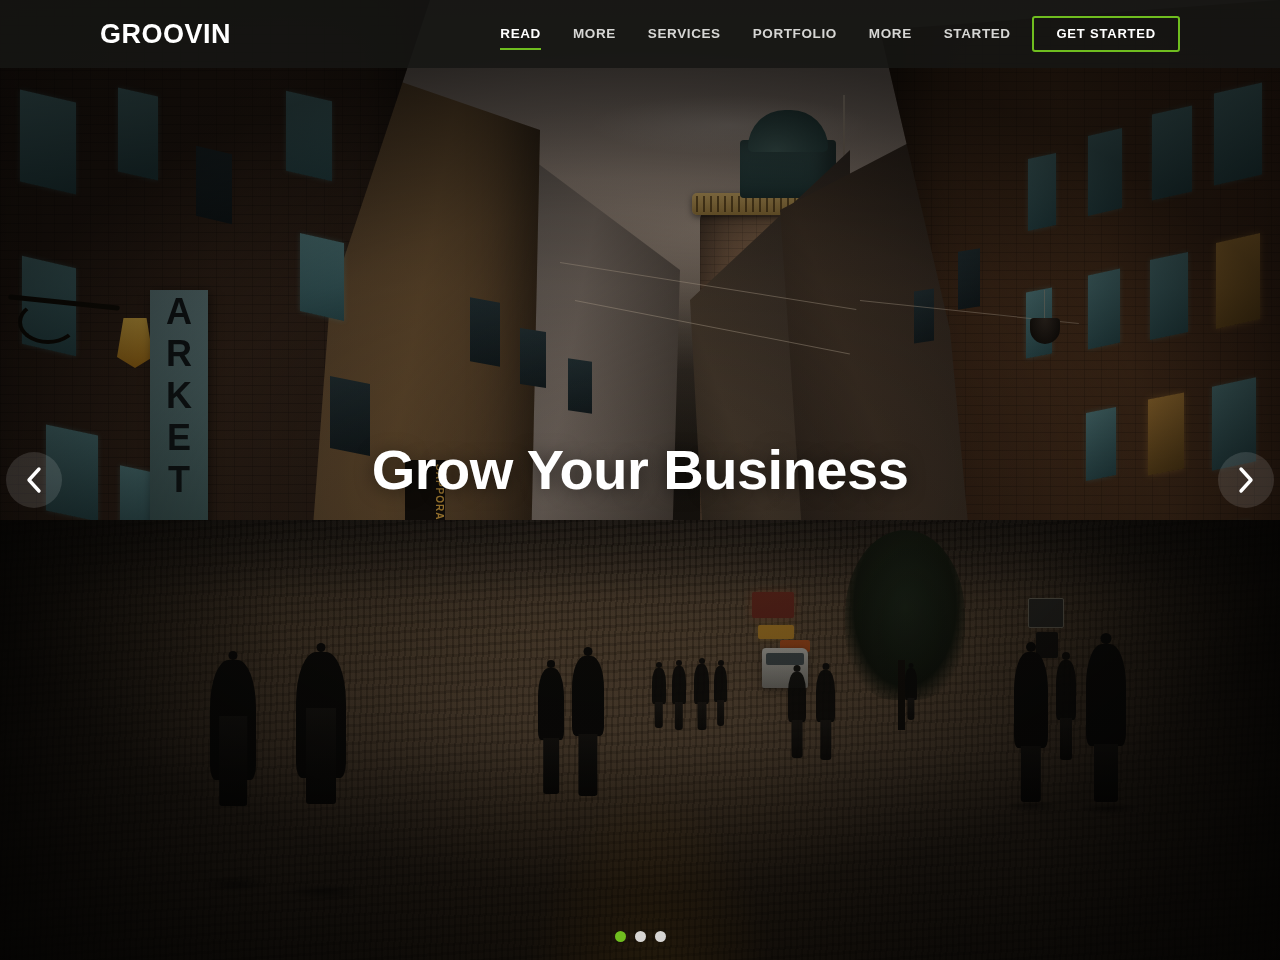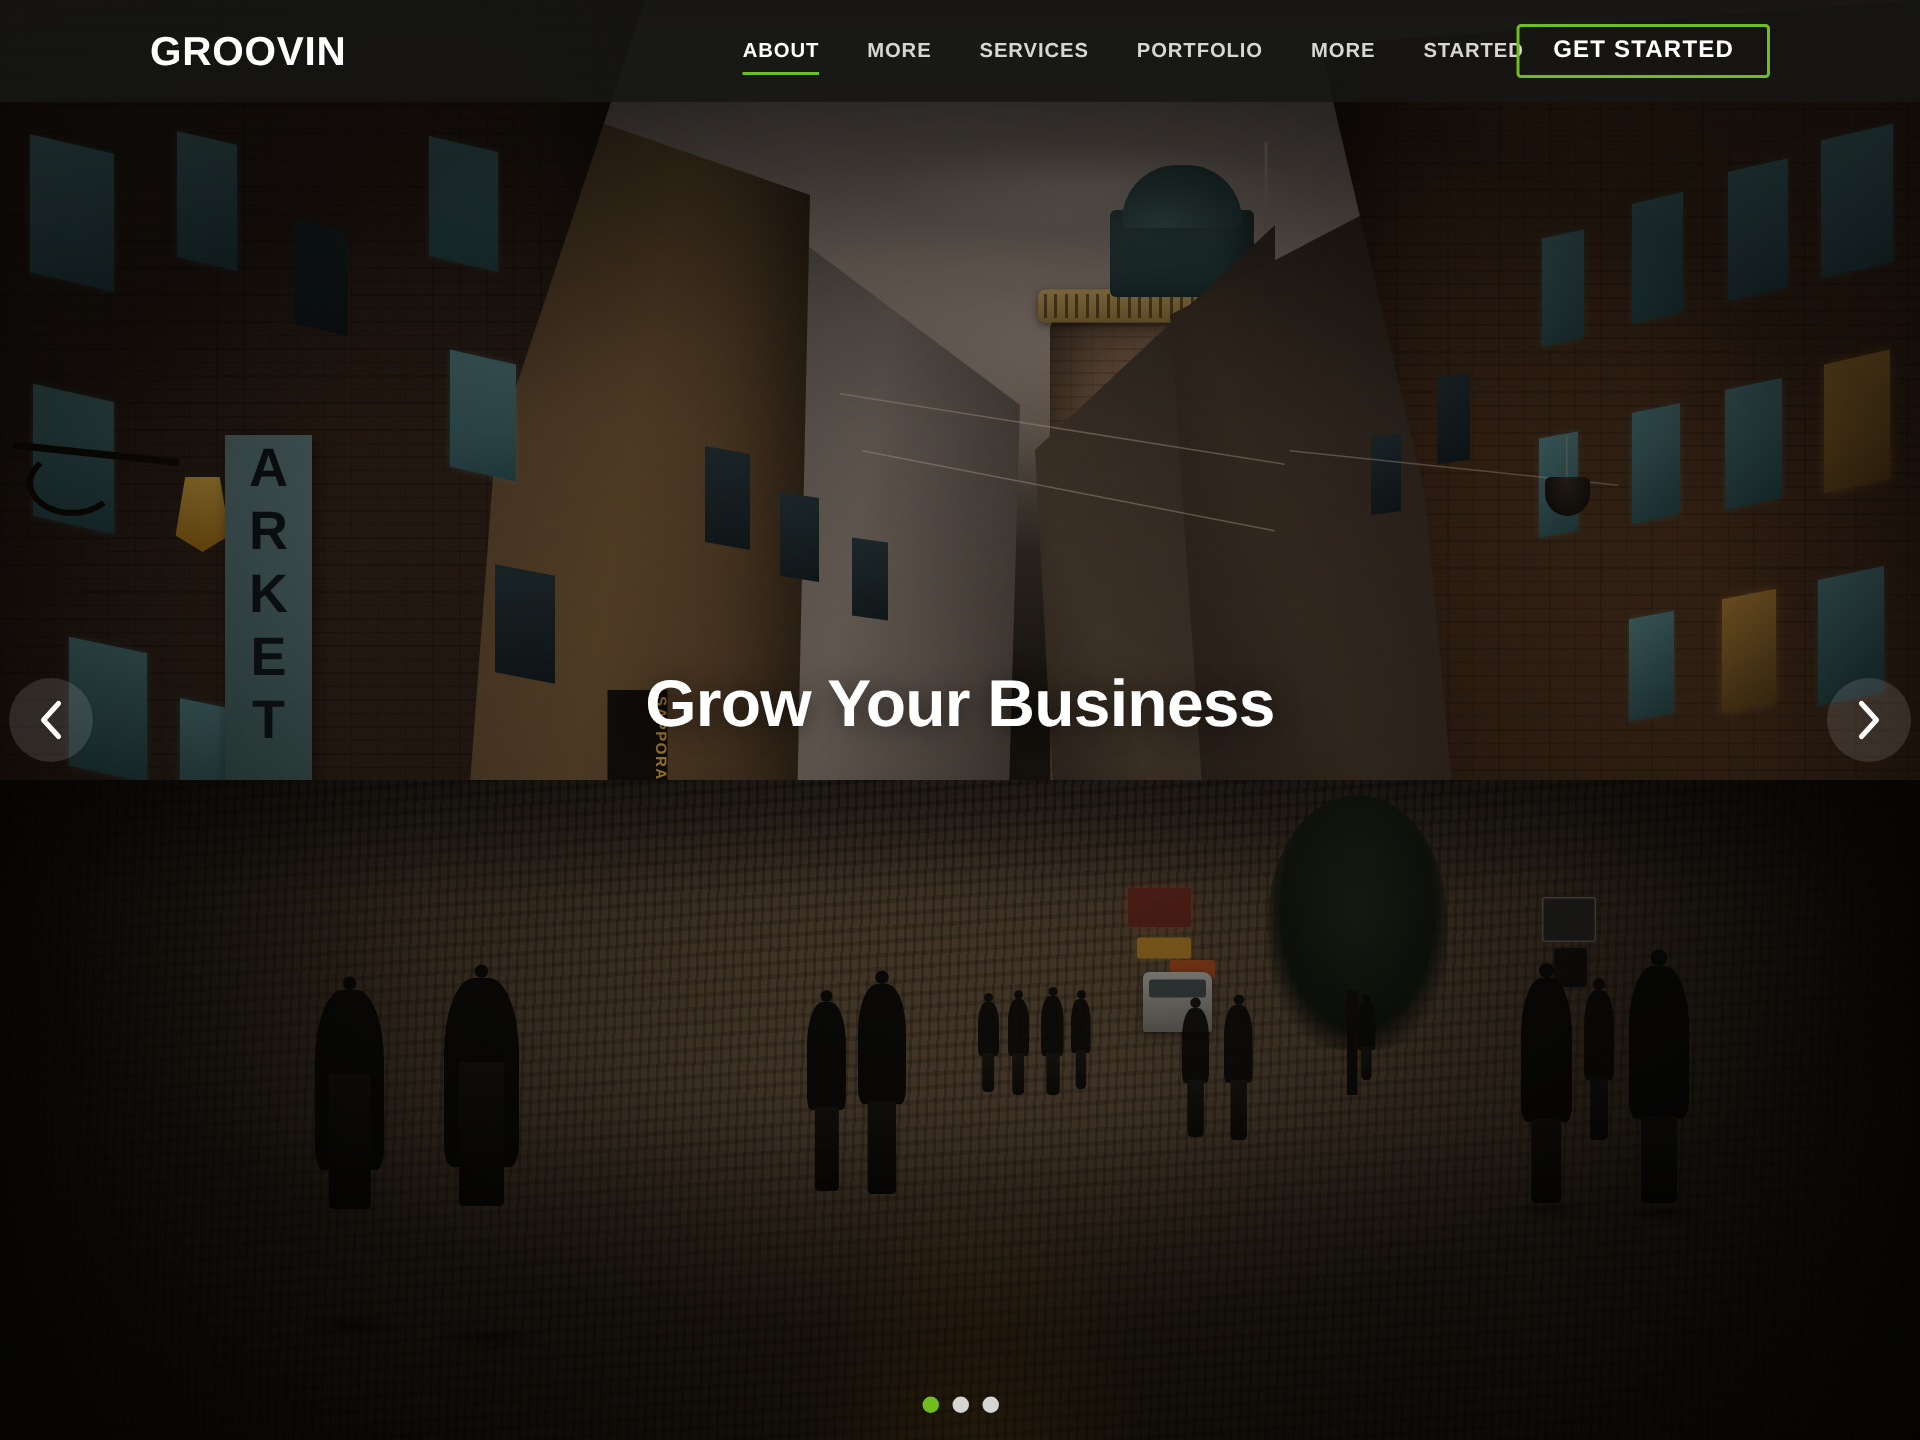--- a/index.html
+++ b/index.html
@@ -241,33 +241,33 @@
     padding:0 16px; line-height:40px; position:relative; white-space:nowrap;
   }
   .nav a.active{ color:#ffffff; }
   .nav a.active:after{
     content:""; position:absolute; left:16px; right:16px; bottom:4px; height:2px; background:#6fbd1f;
   }
   .caret{ display:inline-block; margin-left:6px; vertical-align:middle; }
   .cta{
     position:absolute; right:100px; top:16px;
     border:2px solid #6fbd1f; color:#fff; background:transparent;
-    font-size:16px; font-weight:700; letter-spacing:.8px;
+    font-size:13px; font-weight:700; letter-spacing:.8px;
     padding:0 22px; height:36px; line-height:32px; border-radius:3px; cursor:pointer;
     font-family:"Liberation Sans", sans-serif;
   }
 
   
   .hero-content{
     position:absolute; left:0; top:68px; width:1280px; height:892px; z-index:30;
     display:flex; flex-direction:column; align-items:center; justify-content:center;
     padding-bottom:60px;
   }
   .hero-title{
-    color:#fff; font-size:44px; font-weight:700; letter-spacing:-.5px; line-height:1.1;
+    color:#fff; font-size:56px; font-weight:700; letter-spacing:-.5px; line-height:1.1;
     text-shadow:0 2px 18px rgba(0,0,0,.55); text-align:center;
     margin-bottom:28px;
   }
   .hero-text{
     width:790px; text-align:center; color:#f2f0ee; font-size:16.5px; line-height:1.72;
     text-shadow:0 1px 10px rgba(0,0,0,.65);
   }
   .read-more{
     margin-top:38px; background:#6fbd1f; color:#fff; border:none; border-radius:4px;
     font-size:14px; font-weight:700; letter-spacing:1px; padding:0 28px; height:40px;
@@ -474,21 +474,21 @@
         </div>
     </div>
 
     <div class="hero-tint"></div>
   </div>
 
   <div class="header">
     <div class="logo">GROOVIN</div>
 
     <nav class="nav">
-      <a href="#" class="active">ABOUT</a>
+      <a href="#" class="active">READ</a>
       <a href="#">MORE</a>
       <a href="#">SERVICES</a>
       <a href="#">PORTFOLIO</a>
       <a href="#">MORE</a>
       <a href="#">STARTED</a>
     </nav>
 
     <button class="cta">GET STARTED</button>
   </div>
 

